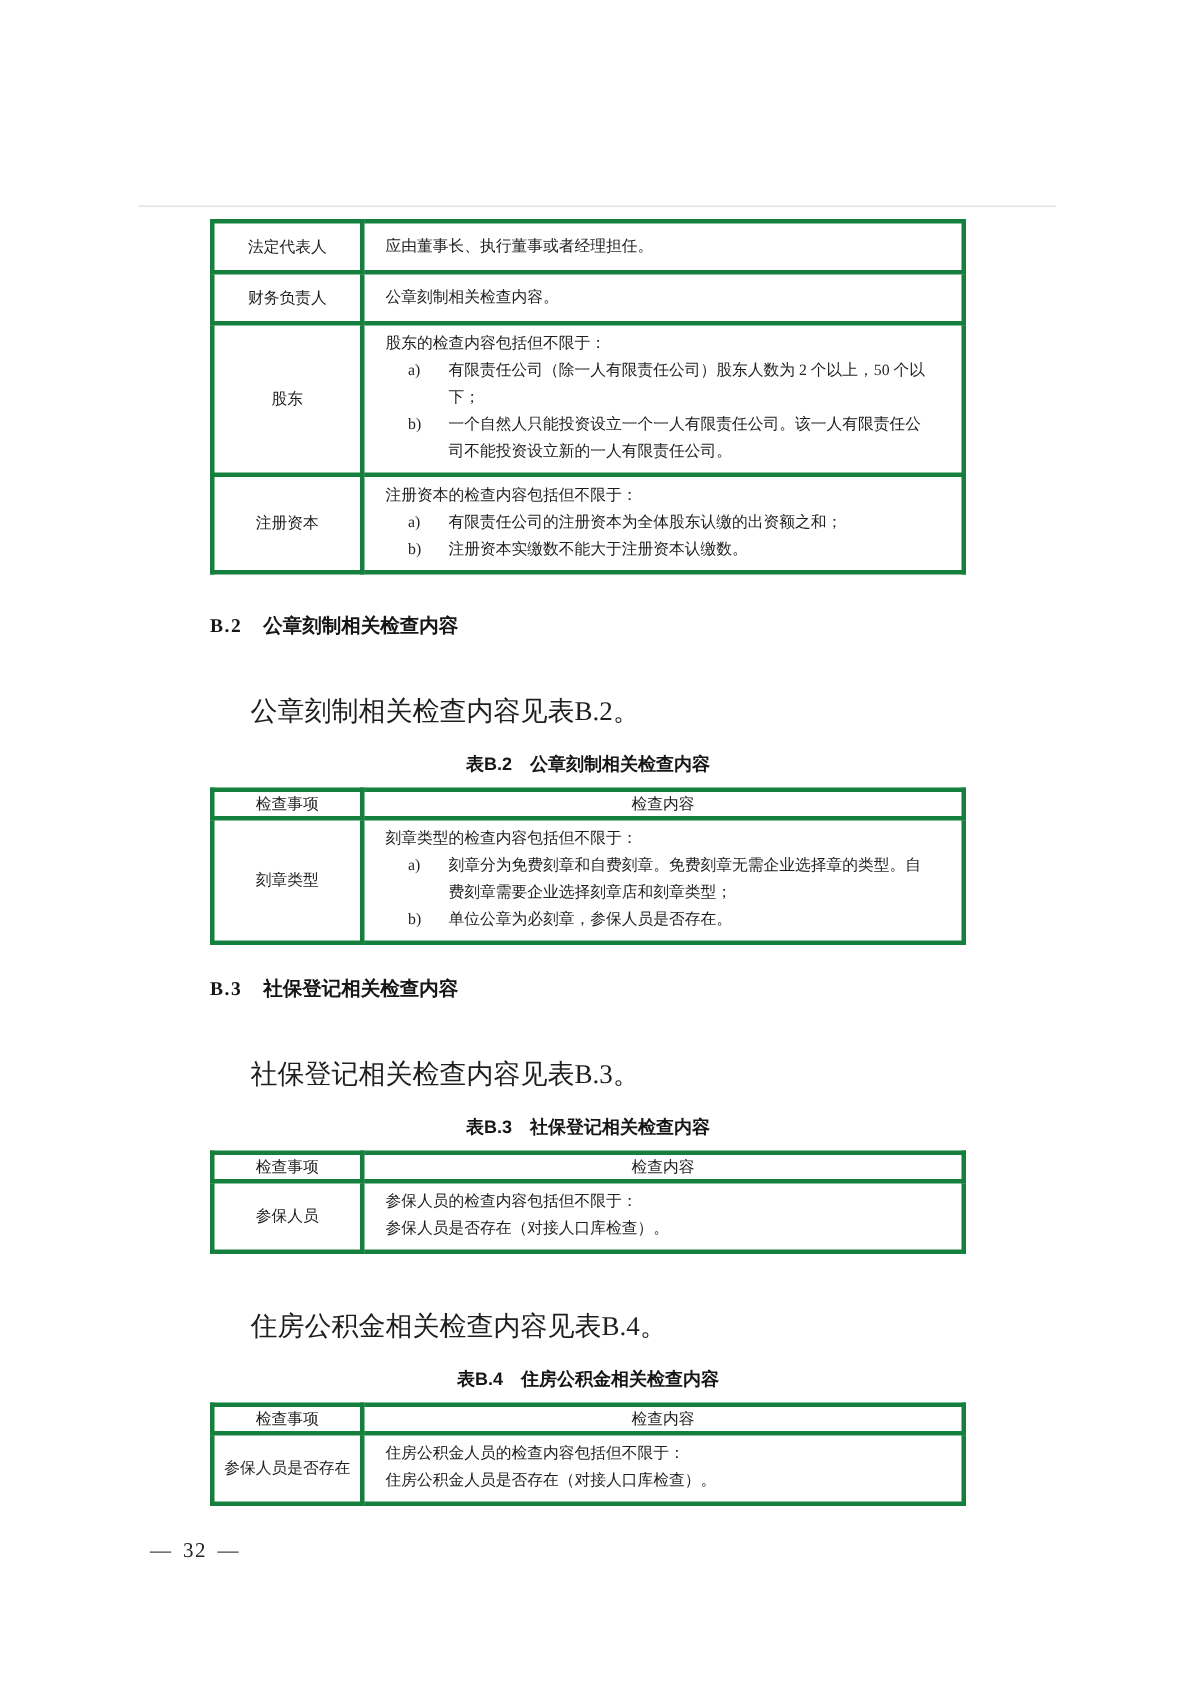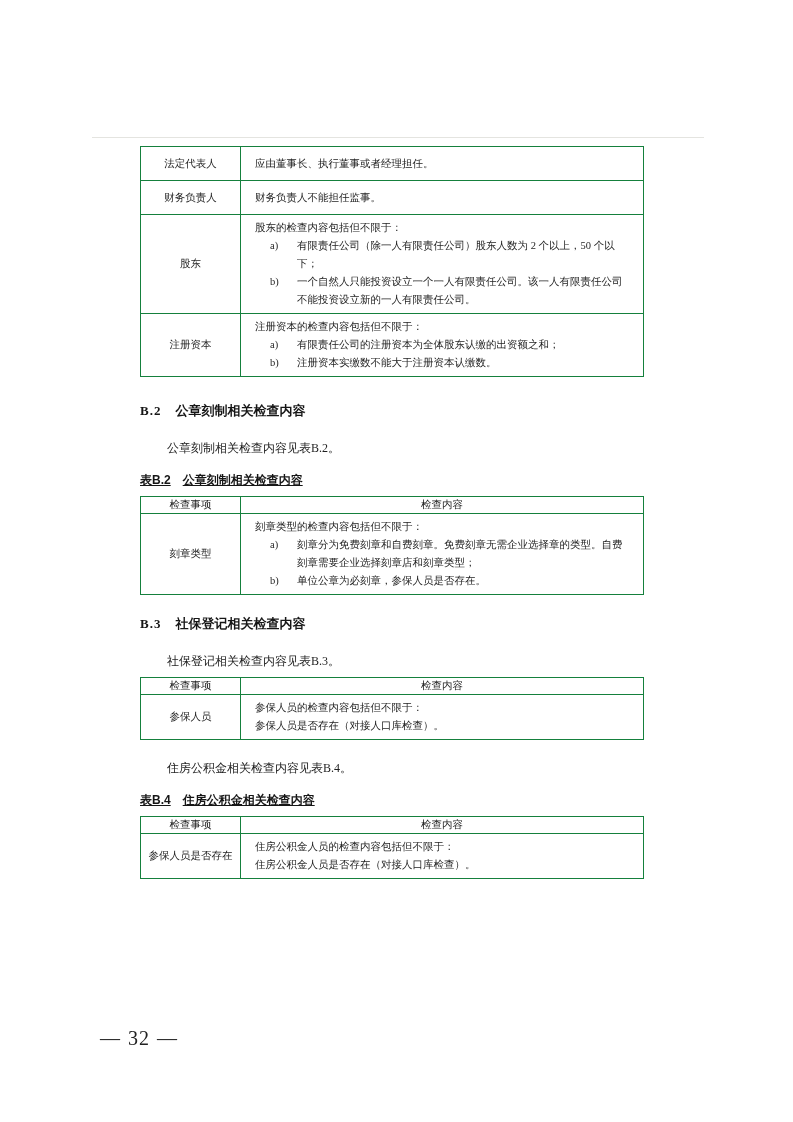--- a/index.html
+++ b/index.html
@@ -26,21 +26,21 @@
     width: 504px;
   }
   table.doc {
     border-collapse: collapse;
     width: 100%;
     table-layout: fixed;
     border: 1.6px solid #2e2e2e;
     font-size: 10.5px;
   }
   table.doc td, table.doc th {
-    border: 1px solid #15803d;
+    border: 3px solid #15803d;
   }
   col.c-item { width: 100px; }
   th.hdr {
     height: 15px;
     font-weight: normal;
     font-size: 10.5px;
     text-align: center;
     padding: 1px 2px;
   }
   td.cell-item {
@@ -59,38 +59,38 @@
   .line.li .marker { position: absolute; left: 15px; }
   .sec-heading {
     margin: 25px 0 0 0;
     font-family: Liberation Serif, serif;
     font-weight: bold;
     font-size: 13px;
     color: #161616;
   }
   .sec-heading .num { margin-right: 14px; letter-spacing: 1px; }
   .intro {
-    margin: 20px 0 0 0;
+    margin: 36px 0 0 0;
     padding-left: 27px;
-    font-size: 12px;
+    font-size: 18px;
   }
   .caption {
     margin: 15px 0 0 0;
+    text-align: center;
     font-family: "Liberation Sans", sans-serif;
     font-weight: bold;
     font-size: 12px;
     color: #161616;
-    text-decoration: underline;
   }
   .caption .cap-label { margin-right: 12px; }
   .sec-table { margin-top: 7px; }
   .footer-pageno {
     position: absolute;
     left: 93px; top: 1027px;
-    font-size: 20px;
+    font-size: 14px;
     color: #222;
     letter-spacing: 1px;
   }
   .footer-pageno .dash { margin: 0 7px; }
 </style>
 </head>
 <body>
 
 <div class="page">
 
@@ -106,21 +106,21 @@
       <tbody>
           <tr>
             <td class="cell-item">法定代表人</td>
             <td class="cell-content">
               <div class="line">应由董事长、执行董事或者经理担任。</div>
             </td>
           </tr>
           <tr>
             <td class="cell-item">财务负责人</td>
             <td class="cell-content">
-              <div class="line">财务负责人不能担任监事。</div>
+              <div class="line">公章刻制相关检查内容。</div>
             </td>
           </tr>
           <tr>
             <td class="cell-item">股东</td>
             <td class="cell-content">
               <div class="line">股东的检查内容包括但不限于：</div>
               <div class="line li"><span class="marker">a)</span><span>有限责任公司（除一人有限责任公司）股东人数为 2 个以上，50 个以下；</span></div>
               <div class="line li"><span class="marker">b)</span><span>一个自然人只能投资设立一个一人有限责任公司。该一人有限责任公司不能投资设立新的一人有限责任公司。</span></div>
             </td>
           </tr>
@@ -162,20 +162,23 @@
               <div class="line li"><span class="marker">b)</span><span>单位公章为必刻章，参保人员是否存在。</span></div>
             </td>
           </tr>
         </tbody>
     </table>
 
     <h2 class="sec-heading" style="margin-top:20px;">
       <span class="num">B.3</span><span>社保登记相关检查内容</span>
     </h2>
     <p class="intro">社保登记相关检查内容见表B.3。</p>
+    <p class="caption">
+      <span class="cap-label">表B.3</span><span>社保登记相关检查内容</span>
+    </p>
     <table class="doc sec-table">
       <colgroup>
           <col class="c-item">
           <col>
         </colgroup>
       <thead>
         <tr>
           <th class="hdr">检查事项</th>
           <th class="hdr">检查内容</th>
         </tr>

